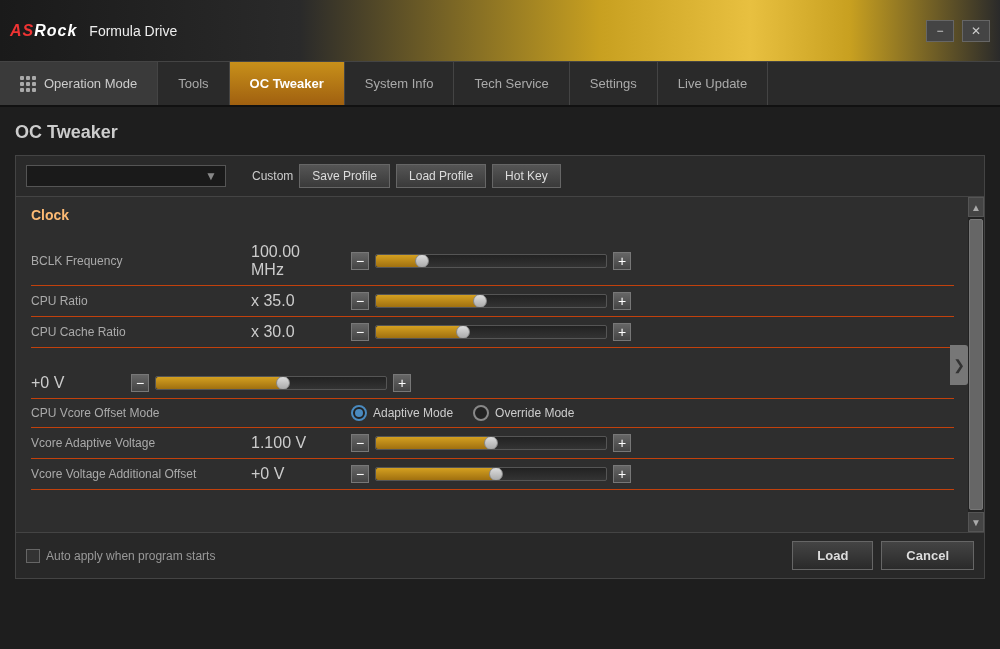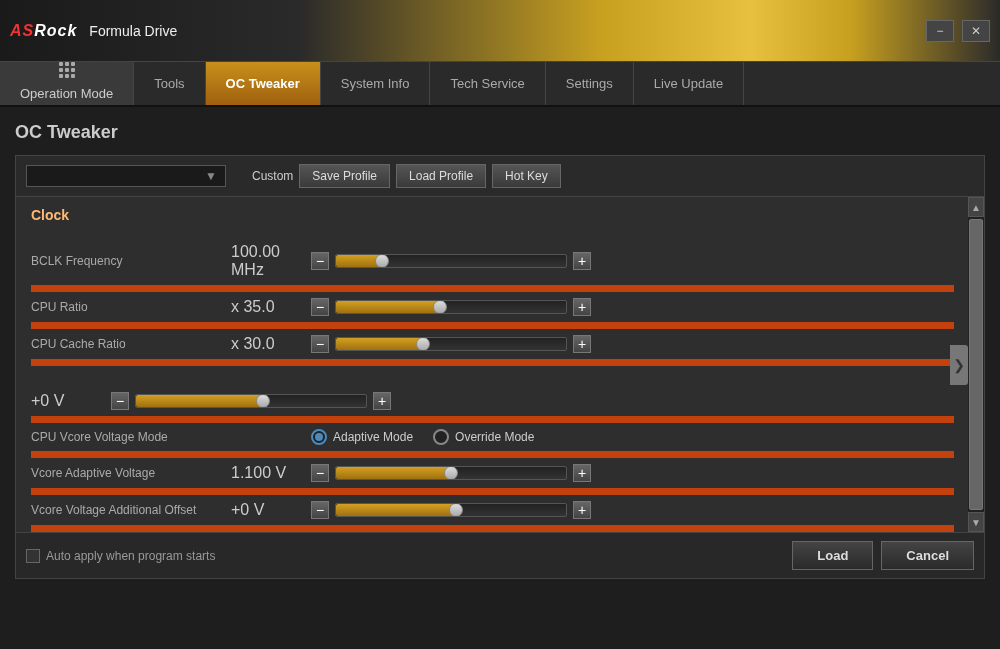--- a/index.html
+++ b/index.html
@@ -83,21 +83,20 @@
     }
     #operation-mode-btn {
       display: flex;
       align-items: center;
       gap: 8px;
       padding: 0 20px;
       background: #3a3a3a;
       border-right: 1px solid #444;
       cursor: pointer;
       color: #ccc;
-      flex-direction: column;
     }
     .grid-icon {
       display: grid;
       grid-template-columns: repeat(3, 4px);
       gap: 2px;
     }
     .grid-dot {
       width: 4px;
       height: 4px;
       background: #aaa;
@@ -177,21 +176,22 @@
       font-weight: bold;
       margin-bottom: 10px;
       padding-bottom: 4px;
     }
 
     
     .setting-row {
       display: flex;
       align-items: center;
       padding: 6px 0;
-      border-bottom: 7px solid #c2410c;
+      border-bottom: 1px solid #c2410c;
+      gap: 20px;
     }
     .setting-label {
       width: 200px;
       color: #aaa;
       font-size: 12px;
     }
     .setting-value {
       width: 80px;
       color: #ccc;
       font-size: 16px;
@@ -490,21 +490,21 @@
             <div class="slider-btn">−</div>
             <div class="slider-track">
               <div class="slider-fill" style="width:55%;"></div>
               <div class="slider-thumb" style="left:calc(55% - 7px);"></div>
             </div>
             <div class="slider-btn">+</div>
           </div>
         </div>
 
         <div class="setting-row">
-          <div class="setting-label">CPU Vcore Voltage Mode</div>
+          <div class="setting-label">CPU Vcore Offset Mode</div>
           <div class="setting-value"></div>
           <div class="radio-group">
             <div class="radio-option">
               <div class="radio-circle selected"></div>
               <span class="radio-label">Adaptive Mode</span>
             </div>
             <div class="radio-option">
               <div class="radio-circle"></div>
               <span class="radio-label">Override Mode</span>
             </div>

